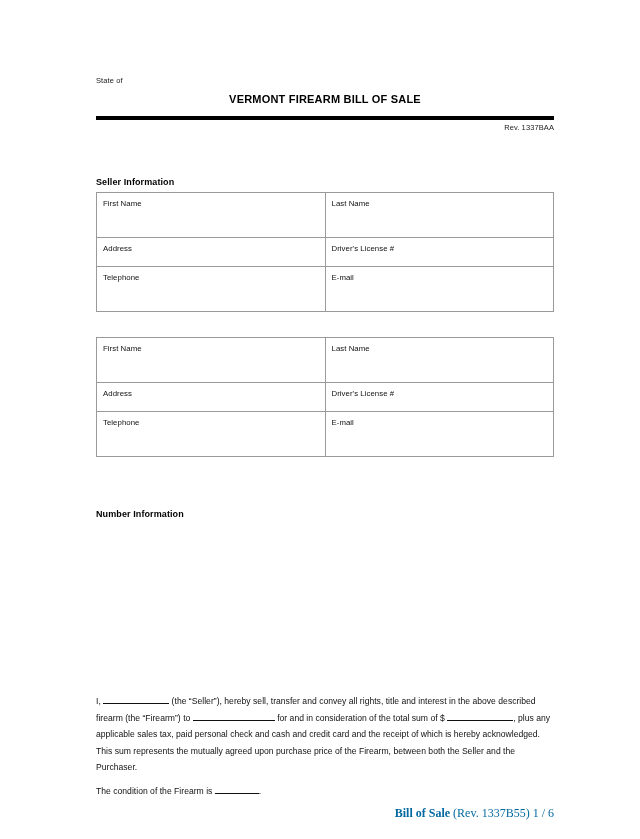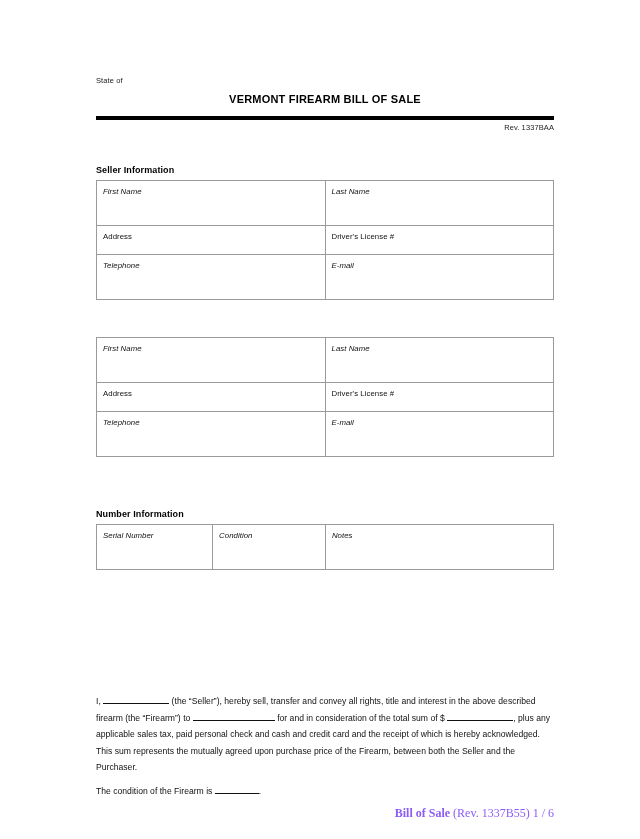--- a/index.html
+++ b/index.html
@@ -84,21 +84,21 @@
   }
   table.form-table td {
     border: 0.9px solid #9a9a9a;
     vertical-align: top;
     padding: 6px 0 0 6px;
     font-size: 7.8px;
     line-height: 10px;
     color: #111;
     letter-spacing: 0.05px;
   }
-  td.tall { height: 38px; font-style: italic; }
+  td.tall { height: 38px; }
   td.short { height: 22px; }
   td.divider-strong { border-right: 1.3px solid #3a3a3a; }
 
   
   .body-text {
     position: absolute;
     left: 0;
     width: 462px;
     font-size: 8.6px;
     line-height: 16.6px;
@@ -119,39 +119,39 @@
   
   .footer {
     position: absolute;
     left: 0;
     top: 806px;
     width: 458px;
     text-align: right;
     font-family: "Liberation Serif", serif;
     font-size: 12px;
     line-height: 15px;
-    color: #8b5cf6;
+    color: #0369a1;
   }
   .footer b { font-weight: bold; }
 </style>
 </head>
 <body>
 
 <div class="page">
   <div class="content">
 
     <div class="header-row">
       <span class="state-of">State of</span>
       <span class="rev-code">Rev. 1337BAA</span>
     </div>
 
     <div class="doc-title">VERMONT FIREARM BILL OF SALE</div>
     <div class="title-rule"></div>
 
-    <div class="section" style="top:164px;">
+    <div class="section" style="top:176px;">
       <div class="section-heading">Seller Information</div>
       <table class="form-table">
         <tbody>
             <tr>
           <td class="tall divider-strong">First Name</td>
           <td class="tall">Last Name</td>
         </tr>
         <tr>
           <td class="short divider-strong">Address</td>
           <td class="short">Driver's License #</td>
@@ -186,25 +186,20 @@
     <div class="section" style="top:508px;">
       <div class="section-heading">Number Information</div>
       <table class="form-table">
         <colgroup>
           <col style="width:25.4%">
           <col style="width:24.7%">
           <col style="width:24.7%">
           <col style="width:25.2%">
         </colgroup>
         <tbody>
-        <tr>
-          <td class="tall divider-strong">Serial Number</td>
-          <td class="tall divider-strong">Condition</td>
-          <td class="tall" colspan="2">Notes</td>
-        </tr>
       </tbody>
         </table>
     </div>
 
     <div class="body-text" style="top:654px;">
       <span>I,</span>
       <span class="blank b-md"></span>
       <span>(the “Seller”), hereby sell, transfer and convey all rights, title and interest in the above described firearm (the “Firearm”) to</span>
       <span class="blank b-lg"></span>
       <span>for and in consideration of the total sum of $</span>

